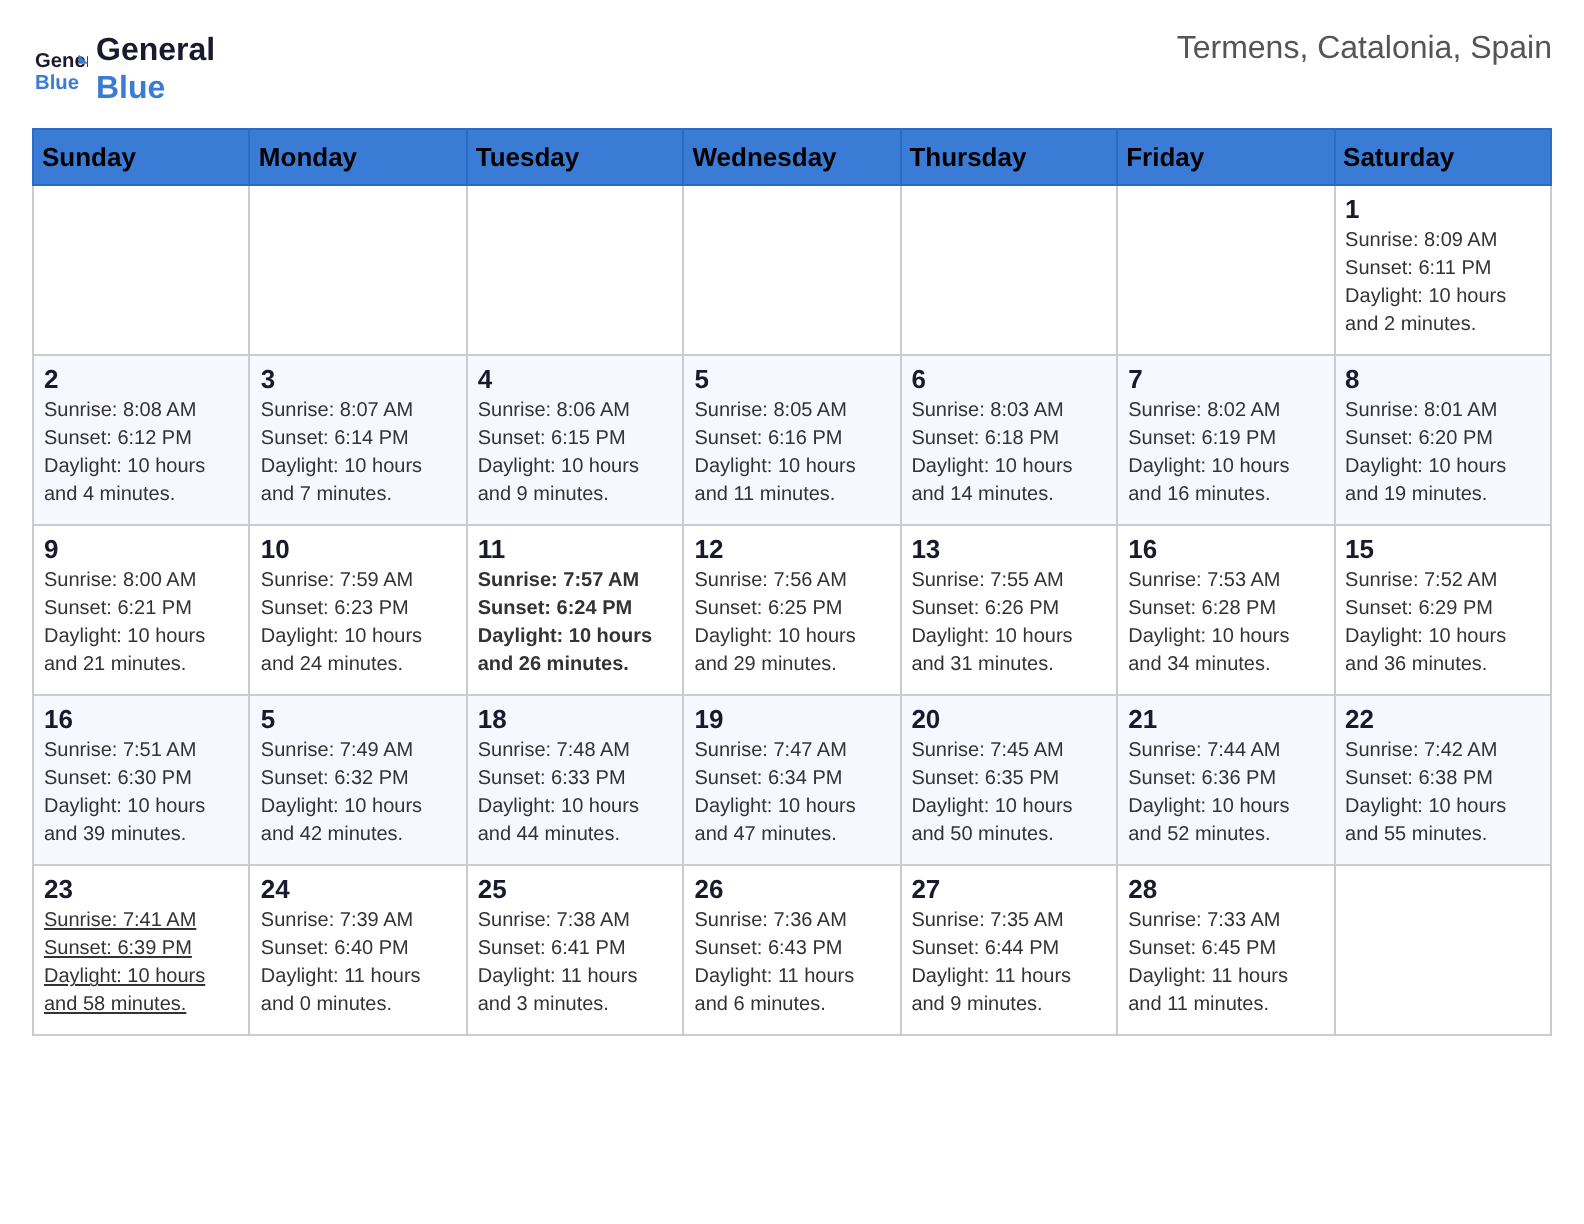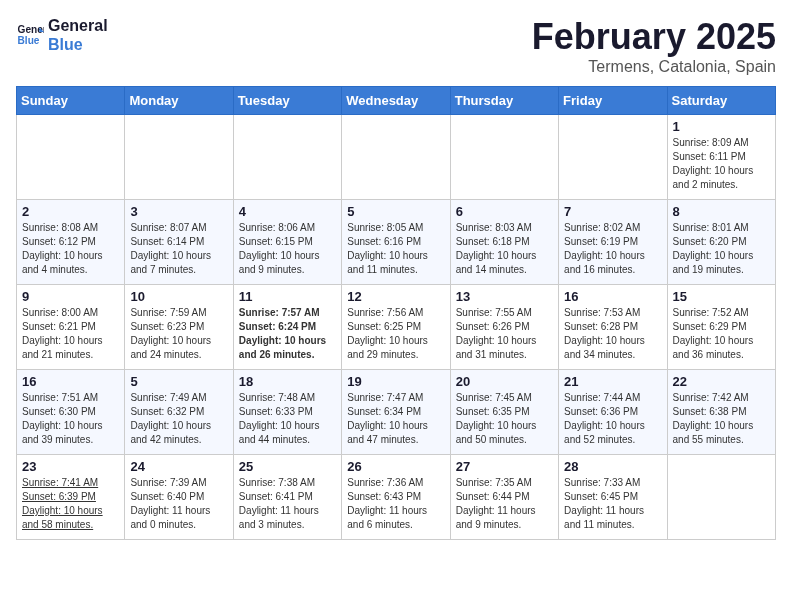--- a/index.html
+++ b/index.html
@@ -37,21 +37,21 @@
       font-size: 16px;
       color: #555;
     }
     .calendar {
       width: 100%;
       border-collapse: collapse;
       border: 1px solid #ccc;
     }
     .calendar th {
       background-color: #3a7bd5;
-      color: #ffffff;
+      color: #000000;
       font-size: 13px;
       font-weight: bold;
       padding: 6px 4px;
       text-align: left;
       border: 1px solid #2a6bc5;
     }
     .calendar td {
       width: calc(100% / 7);
       vertical-align: top;
       padding: 4px 5px;
@@ -96,21 +96,20 @@
       <text x="2" y="16" font-size="13" font-weight="bold" fill="#1a1a2e">General</text>
       <text x="2" y="30" font-size="13" font-weight="bold" fill="#3a7bd5">Blue</text>
       <polygon points="30,8 36,14 30,14" fill="#3a7bd5"></polygon>
     </svg>
     <div style="display:flex;flex-direction:column;line-height:1.2">
       <span style="font-size:16px;font-weight:bold;color:#1a1a2e;">General</span>
       <span style="font-size:16px;font-weight:bold;color:#3a7bd5;">Blue</span>
     </div>
   </div>
   <div class="title-area">
-    <div class="month-title">February 2025</div>
     <div class="location-title">Termens, Catalonia, Spain</div>
   </div>
 </div>
 
 <table class="calendar">
   <thead>
     <tr>
     <th>Sunday</th>
         <th>Monday</th>
         <th>Tuesday</th>

